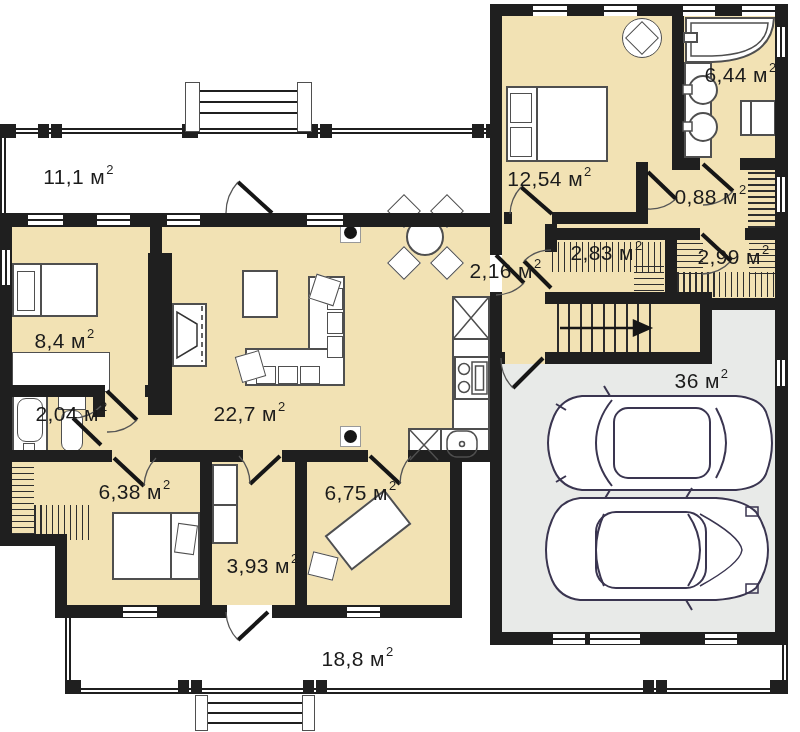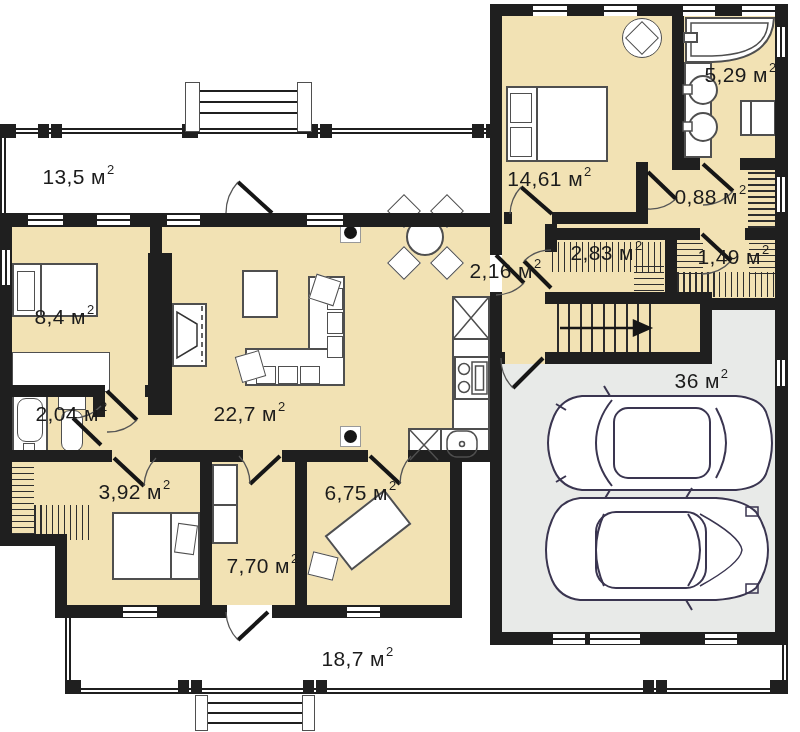--- a/index.html
+++ b/index.html
@@ -281,29 +281,29 @@
       <rect x="596" y="512" width="110" height="76" rx="20"></rect>
       <path fill="none" d="M688,514 Q700,532 700,550 Q700,568 688,586"></path>
       <path fill="none" d="M604,514 Q596,532 596,550 Q596,568 604,586"></path>
       <path fill="none" stroke-width="1.5" d="M700,514 Q740,536 742,550 Q740,564 700,586"></path>
       <rect x="746" y="507" width="12" height="9" fill="none" stroke-width="1.5"></rect>
       <rect x="746" y="584" width="12" height="9" fill="none" stroke-width="1.5"></rect>
       <path fill="none" d="M686,498 L692,488 M686,600 L692,610"></path>
     </g>
   </svg>
 
-  <div class="label" style="left:78px;top:176px"><span>13,5 м</span><sup>2</sup></div>
-  <div class="label" style="left:549px;top:178px"><span>14,61 м</span><sup>2</sup></div>
-  <div class="label" style="left:740px;top:74px"><span>5,29 м</span><sup>2</sup></div>
+  <div class="label" style="left:78px;top:176px"><span>11,1 м</span><sup>2</sup></div>
+  <div class="label" style="left:549px;top:178px"><span>12,54 м</span><sup>2</sup></div>
+  <div class="label" style="left:740px;top:74px"><span>6,44 м</span><sup>2</sup></div>
   <div class="label" style="left:710px;top:196px"><span>0,88 м</span><sup>2</sup></div>
-  <div class="label" style="left:733px;top:256px"><span>1,49 м</span><sup>2</sup></div>
+  <div class="label" style="left:733px;top:256px"><span>2,99 м</span><sup>2</sup></div>
   <div class="label" style="left:606px;top:252px"><span>2,83 м</span><sup>2</sup></div>
   <div class="label" style="left:505px;top:270px"><span>2,16 м</span><sup>2</sup></div>
-  <div class="label" style="left:64px;top:316px"><span>8,4 м</span><sup>2</sup></div>
+  <div class="label" style="left:64px;top:340px"><span>8,4 м</span><sup>2</sup></div>
   <div class="label" style="left:249px;top:413px"><span>22,7 м</span><sup>2</sup></div>
   <div class="label" style="left:701px;top:380px"><span>36 м</span><sup>2</sup></div>
   <div class="label" style="left:71px;top:413px"><span>2,04 м</span><sup>2</sup></div>
-  <div class="label" style="left:134px;top:491px"><span>3,92 м</span><sup>2</sup></div>
+  <div class="label" style="left:134px;top:491px"><span>6,38 м</span><sup>2</sup></div>
   <div class="label" style="left:360px;top:492px"><span>6,75 м</span><sup>2</sup></div>
-  <div class="label" style="left:262px;top:565px"><span>7,70 м</span><sup>2</sup></div>
-  <div class="label" style="left:357px;top:658px"><span>18,7 м</span><sup>2</sup></div>
+  <div class="label" style="left:262px;top:565px"><span>3,93 м</span><sup>2</sup></div>
+  <div class="label" style="left:357px;top:658px"><span>18,8 м</span><sup>2</sup></div>
 
 </div>
 
 </body></html>

